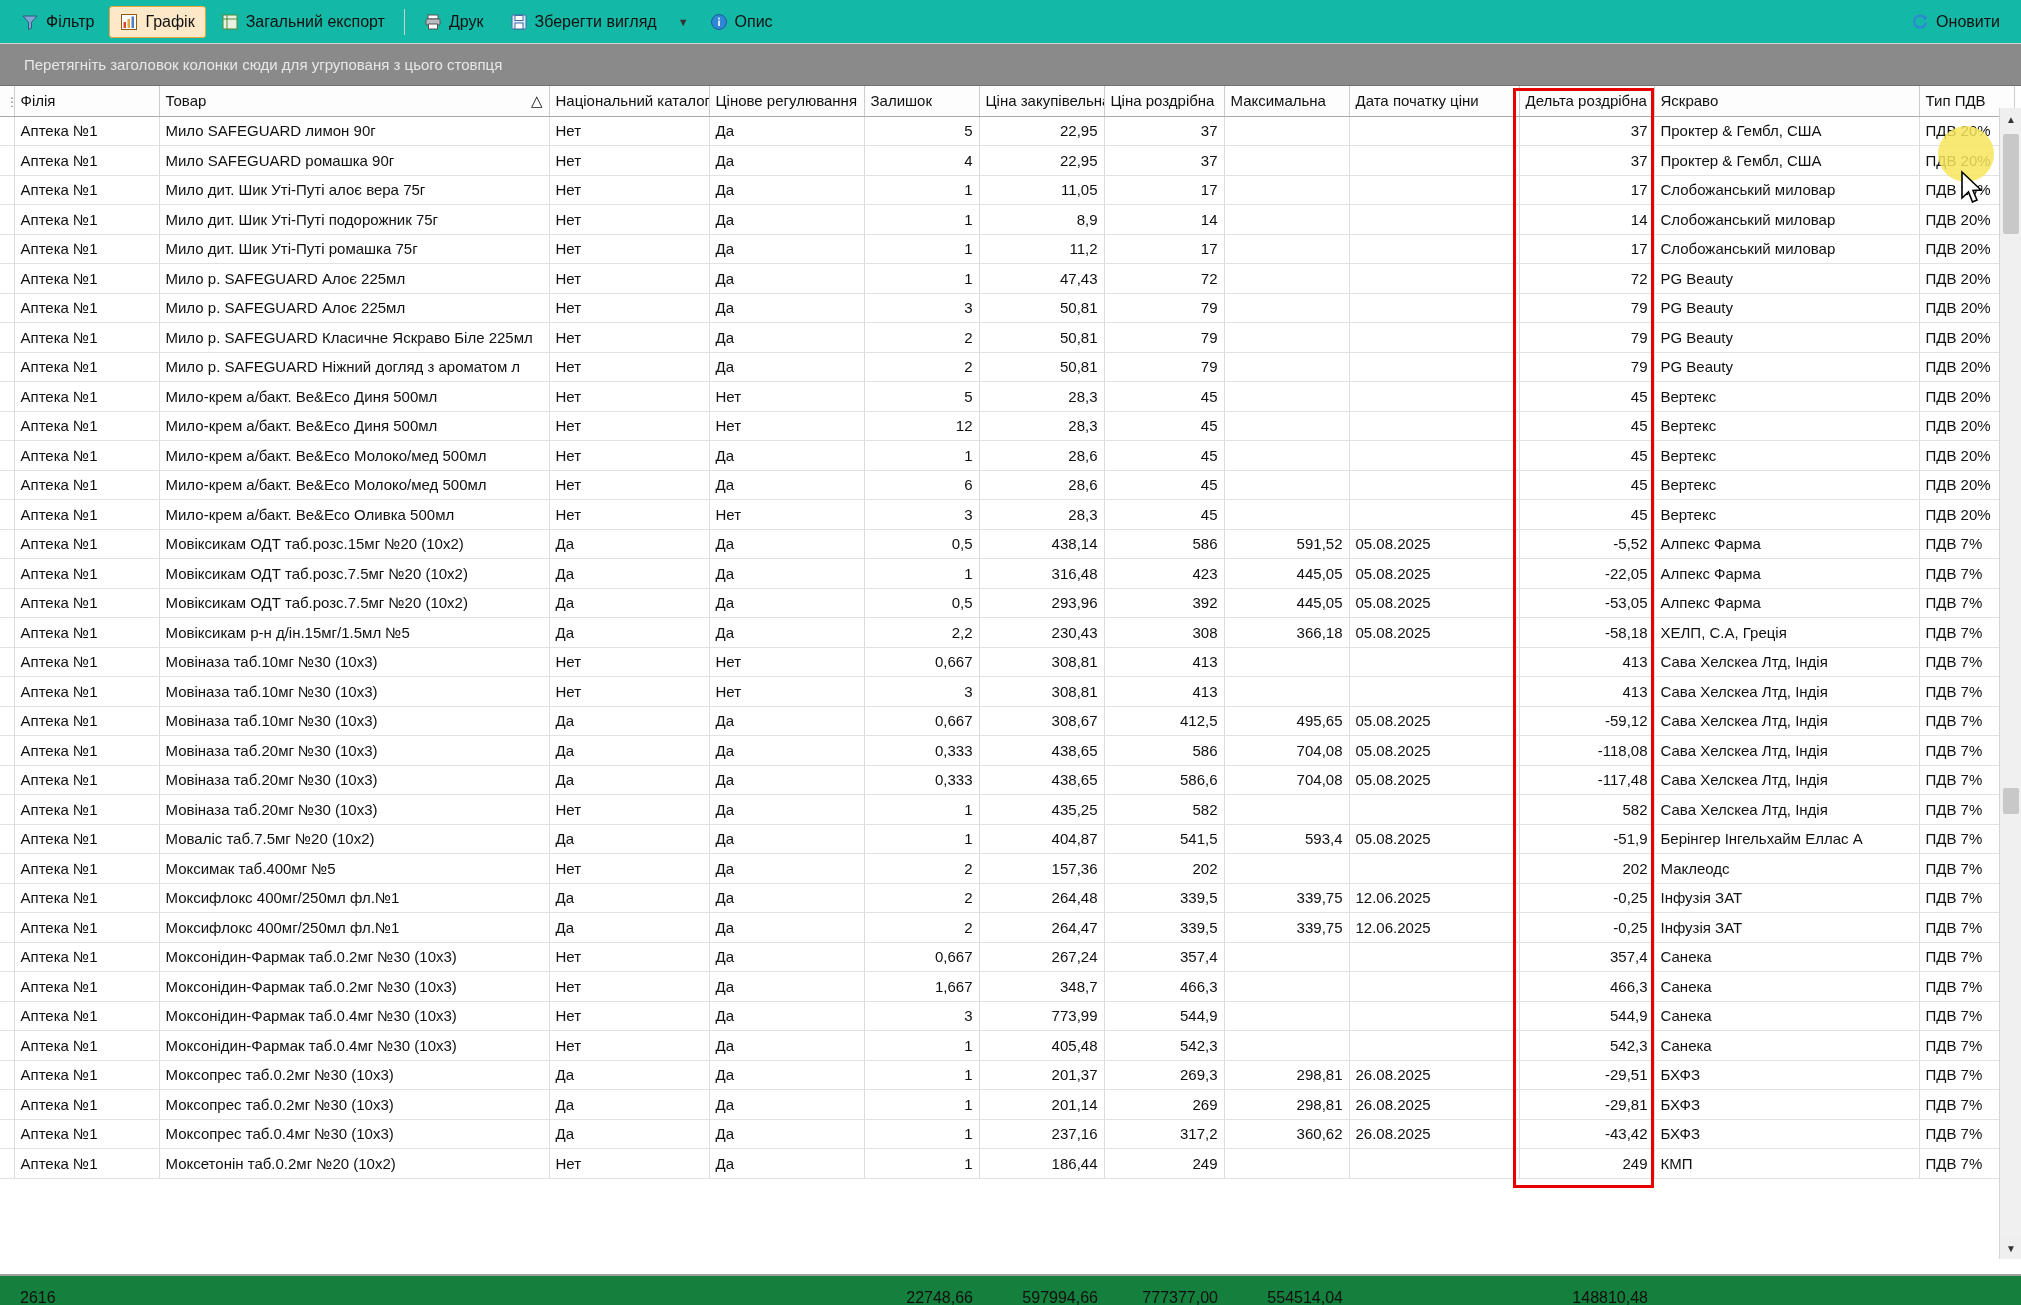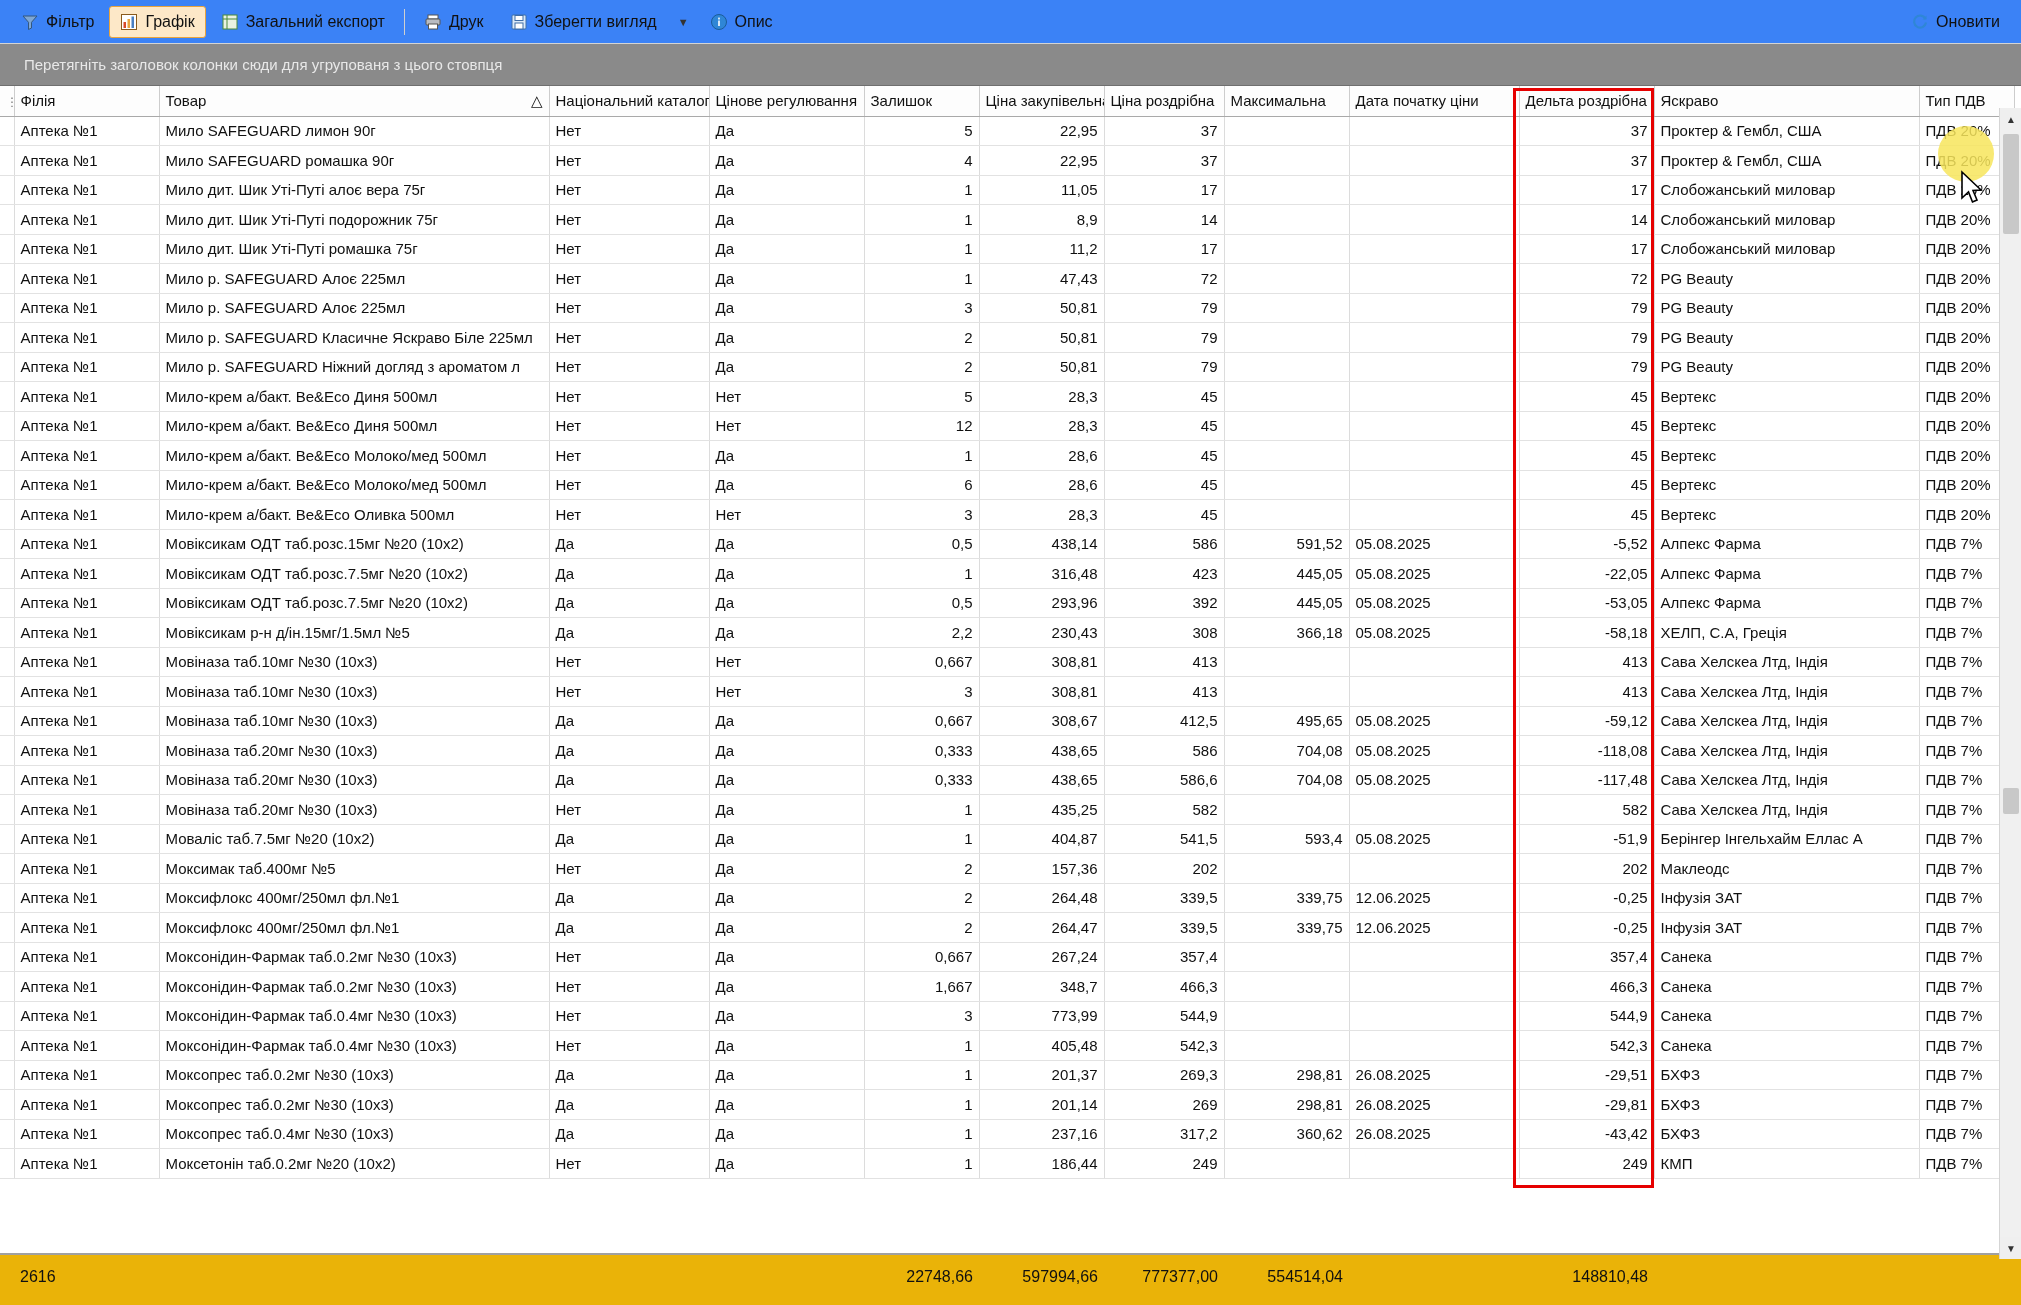--- a/index.html
+++ b/index.html
@@ -36,21 +36,21 @@
     margin-left: auto;
     font-size: 15px;
     color: #1b1b1b;
     white-space: nowrap;
     padding-right: 4px;
   }
   .title-filters b { font-weight: bold; }
   
   .toolbar {
     height: 44px;
-    background: #3b82f6;
+    background: #14b8a6;
     border-bottom: 1px solid #d4d4d4;
     display: flex;
     align-items: center;
     padding: 0 10px;
     gap: 4px;
   }
   .tb-btn {
     display: flex;
     align-items: center;
     gap: 7px;
@@ -154,22 +154,22 @@
   .hl-box {
     position: absolute;
     border: 3px solid #e60000;
     pointer-events: none;
     z-index: 5;
   }
   
   .footer {
     position: absolute;
     left: 0; right: 0; bottom: 0;
-    height: 52px;
-    background: #eab308;
+    height: 31px;
+    background: #15803d;
     border-top: 2px solid #a0a0a0;
   }
   table.foot {
     border-collapse: collapse;
     width: 1980px;
     table-layout: fixed;
     font-size: 16px;
     color: #101010;
   }
   table.foot td {

